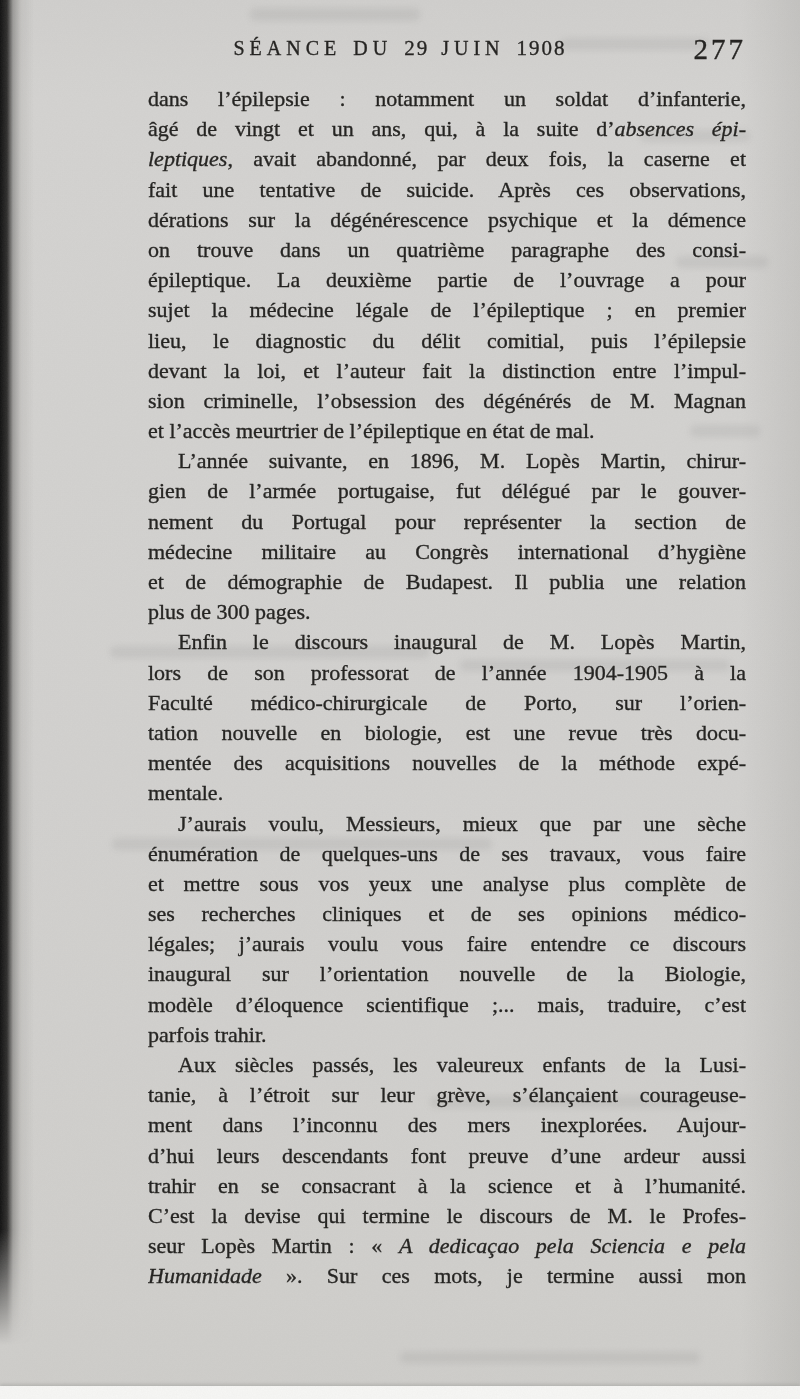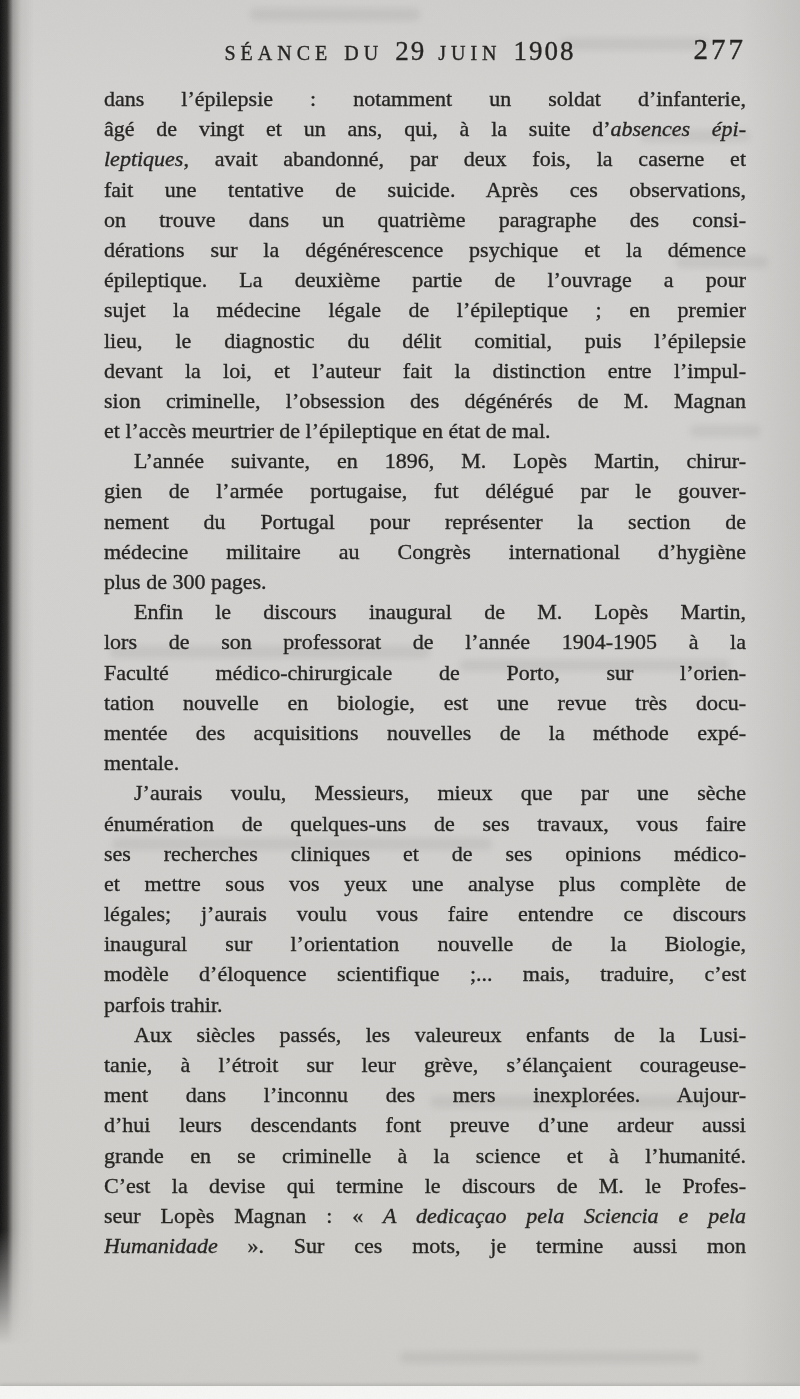--- a/index.html
+++ b/index.html
@@ -38,33 +38,33 @@
   }
   .header{
     position:absolute;left:104px;top:36px;width:642px;height:34px;
   }
   .title{
     position:relative;left:-25px;text-align:center;white-space:nowrap;
     -webkit-text-stroke:.35px #201f1d;
   }
   .title span{margin:0 6px;}
   .tcaps{font-size:20px;letter-spacing:5px;}
-  .tnum{font-size:27px;letter-spacing:2px;}
+  .tnum{font-size:21px;letter-spacing:2px;}
   .pagenum{
     position:absolute;right:0;top:-3px;font-size:29px;letter-spacing:3px;
     -webkit-text-stroke:.35px #201f1d;
   }
   .column{
     position:absolute;left:104px;top:84px;width:642px;
     font-size:22px;line-height:30.2px;
     -webkit-text-stroke:.35px #21201e;
   }
   .line{
     text-align:justify;text-align-last:justify;
-    height:30.2px;overflow:hidden;
+    height:30.2px;overflow:hidden;margin-left:44px;
   }
   .line.no-just{text-align:center;text-align-last:left;}
   .para.indent .line:first-child{text-indent:30px;}
   .line i{font-style:italic;}
   svg.noise{
     position:absolute;left:0;top:0;pointer-events:none;
   }
 </style>
 </head>
 <body>
@@ -89,62 +89,63 @@
     <div class="title"><span class="tcaps">SÉANCE</span><span class="tcaps">DU</span><span class="tnum">29</span><span class="tcaps">JUIN</span><span class="tnum">1908</span></div>
     <div class="pagenum">277</div>
   </div>
 
   <div class="column">
       <div class="para">
         <div class="line"><span>dans l’épilepsie : notamment un soldat d’infanterie,</span></div>
         <div class="line"><span>âgé de vingt et un ans, qui, à la suite d’</span><i>absences épi-</i></div>
         <div class="line"><i>leptiques</i><span>, avait abandonné, par deux fois, la caserne et</span></div>
         <div class="line"><span>fait une tentative de suicide. Après ces observations,</span></div>
+        <div class="line"><span>dérations sur la dégénérescence psychique et la démence</span></div>
         <div class="line"><span>on trouve dans un quatrième paragraphe des consi-</span></div>
-        <div class="line"><span>dérations sur la dégénérescence psychique et la démence</span></div>
         <div class="line"><span>épileptique. La deuxième partie de l’ouvrage a pour</span></div>
         <div class="line"><span>sujet la médecine légale de l’épileptique ; en premier</span></div>
         <div class="line"><span>lieu, le diagnostic du délit comitial, puis l’épilepsie</span></div>
         <div class="line"><span>devant la loi, et l’auteur fait la distinction entre l’impul-</span></div>
         <div class="line"><span>sion criminelle, l’obsession des dégénérés de M. Magnan</span></div>
         <div class="line no-just"><span>et l’accès meurtrier de l’épileptique en état de mal.</span></div>
       </div>
       <div class="para indent">
         <div class="line"><span>L’année suivante, en 1896, M. Lopès Martin, chirur-</span></div>
         <div class="line"><span>gien de l’armée portugaise, fut délégué par le gouver-</span></div>
         <div class="line"><span>nement du Portugal pour représenter la section de</span></div>
         <div class="line"><span>médecine militaire au Congrès international d’hygiène</span></div>
+        <div class="line"><span>et de démographie de Budapest. Il publia une relation</span></div>
         <div class="line no-just"><span>plus de 300 pages.</span></div>
       </div>
       <div class="para indent">
         <div class="line"><span>Enfin le discours inaugural de M. Lopès Martin,</span></div>
         <div class="line"><span>lors de son professorat de l’année 1904-1905 à la</span></div>
         <div class="line"><span>Faculté médico-chirurgicale de Porto, sur l’orien-</span></div>
         <div class="line"><span>tation nouvelle en biologie, est une revue très docu-</span></div>
         <div class="line"><span>mentée des acquisitions nouvelles de la méthode expé-</span></div>
         <div class="line no-just"><span>mentale.</span></div>
       </div>
       <div class="para indent">
         <div class="line"><span>J’aurais voulu, Messieurs, mieux que par une sèche</span></div>
         <div class="line"><span>énumération de quelques-uns de ses travaux, vous faire</span></div>
+        <div class="line"><span>et mettre sous vos yeux une analyse plus complète de</span></div>
         <div class="line"><span>ses recherches cliniques et de ses opinions médico-</span></div>
-        <div class="line"><span>et mettre sous vos yeux une analyse plus complète de</span></div>
         <div class="line"><span>légales; j’aurais voulu vous faire entendre ce discours</span></div>
         <div class="line"><span>inaugural sur l’orientation nouvelle de la Biologie,</span></div>
         <div class="line"><span>modèle d’éloquence scientifique ;... mais, traduire, c’est</span></div>
         <div class="line no-just"><span>parfois trahir.</span></div>
       </div>
       <div class="para indent">
         <div class="line"><span>Aux siècles passés, les valeureux enfants de la Lusi-</span></div>
         <div class="line"><span>tanie, à l’étroit sur leur grève, s’élançaient courageuse-</span></div>
         <div class="line"><span>ment dans l’inconnu des mers inexplorées. Aujour-</span></div>
         <div class="line"><span>d’hui leurs descendants font preuve d’une ardeur aussi</span></div>
-        <div class="line"><span>grande en se criminelle à la science et à l’humanité.</span></div>
+        <div class="line"><span>trahir en se consacrant à la science et à l’humanité.</span></div>
         <div class="line"><span>C’est la devise qui termine le discours de M. le Profes-</span></div>
-        <div class="line"><span>seur Lopès Magnan : « </span><i>A dedicaçao pela Sciencia e pela</i></div>
+        <div class="line"><span>seur Lopès Martin : « </span><i>A dedicaçao pela Sciencia e pela</i></div>
         <div class="line"><i>Humanidade</i><span> ». Sur ces mots, je termine aussi mon</span></div>
       </div>
     </div>
 
   <div class="bottom-strip"></div>
 
   <svg class="noise" width="800" height="1399" aria-hidden="true">
     <filter id="grain">
       <feTurbulence type="fractalNoise" baseFrequency="0.8" numOctaves="3" stitchTiles="stitch"></feTurbulence>
       <feColorMatrix type="matrix" values="0 0 0 0 0.42  0 0 0 0 0.41  0 0 0 0 0.39  0 0 0 0.5 0"></feColorMatrix>

